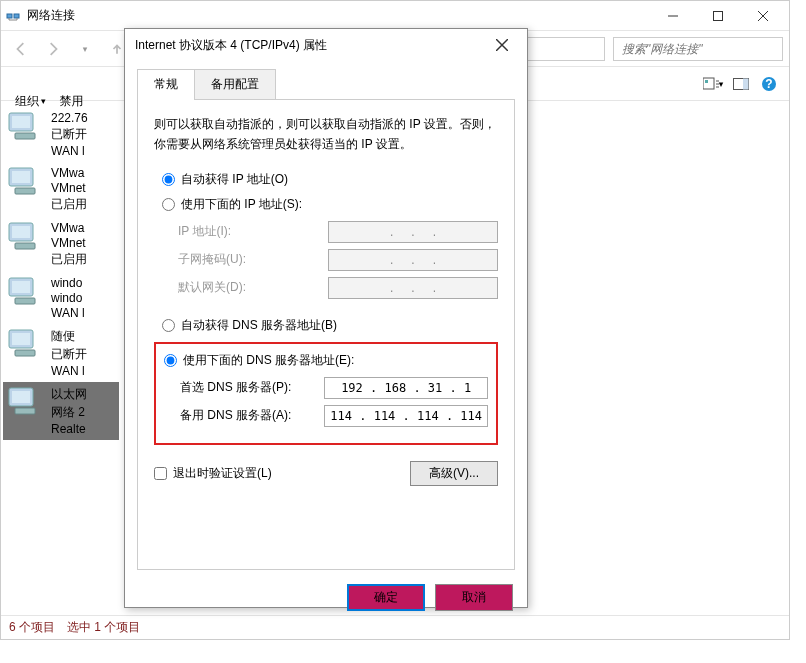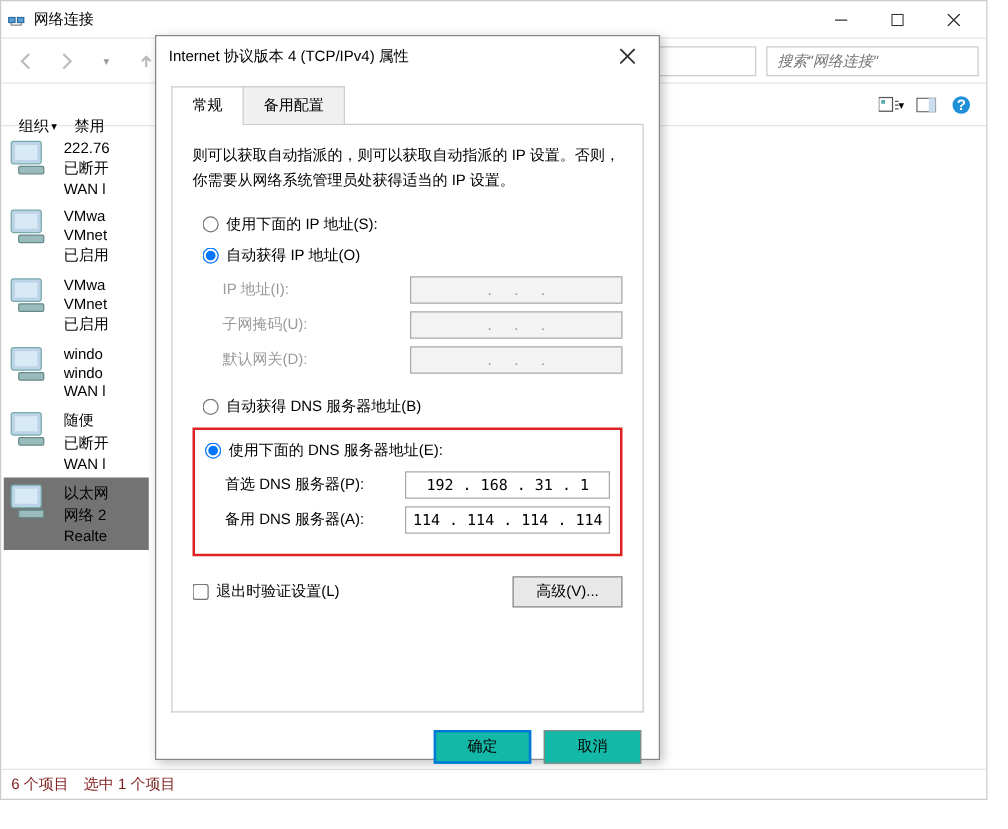--- a/index.html
+++ b/index.html
@@ -64,21 +64,21 @@
 .ip-input.disabled { background: #f3f3f3; color: #aaa; }
 .ip-dots { color: #888; letter-spacing: 18px; padding-left: 18px;}
 
 .redbox { border: 2px solid #d22; padding: 6px 8px 10px 8px; margin-top: 8px; }
 
 .bottom-row { display: flex; align-items: center; margin-top: 16px; }
 .chk { display: flex; align-items: center; gap: 6px; }
 .adv-btn { margin-left: auto; padding: 3px 18px; border: 1px solid #888; background: #e8e8e8; }
 
 .dlg-buttons { display: flex; justify-content: flex-end; gap: 10px; padding: 10px 14px; }
-.btn { padding: 4px 26px; border: 1px solid #888; background: #14b8a6; }
+.btn { padding: 4px 26px; border: 1px solid #888; background: #be185d; }
 .btn.primary { border: 2px solid #0078d7; padding: 3px 25px; }
 
 .chev { font-size: 9px; }
 </style>
 </head>
 <body>
 
 <div class="main-window">
 
   <div class="titlebar">
@@ -265,26 +265,26 @@
   </div>
   <div class="dlg-body">
     <div class="tabs">
       <div class="tab active">常规</div>
       <div class="tab inactive">备用配置</div>
     </div>
     <div class="tabpanel">
       <div class="desc">则可以获取自动指派的，则可以获取自动指派的 IP 设置。否则，你需要从网络系统管理员处获得适当的 IP 设置。</div>
 
       <div class="radio-row">
+        <input type="radio" name="ipmode" checked="" style="">
+        <span>自动获得 IP 地址(O)</span>
+      </div>
+      <div class="radio-row">
         <input type="radio" name="ipmode" style="">
         <span>使用下面的 IP 地址(S):</span>
-      </div>
-      <div class="radio-row">
-        <input type="radio" name="ipmode" checked="" style="">
-        <span>自动获得 IP 地址(O)</span>
       </div>
       <div class="field-group">
         <div class="field-row">
           <span class="field-label disabled">IP 地址(I):</span>
           <div class="ip-input disabled">
               <span class="ip-dots">...</span>
             </div>
         </div>
         <div class="field-row">
           <span class="field-label disabled">子网掩码(U):</span>

